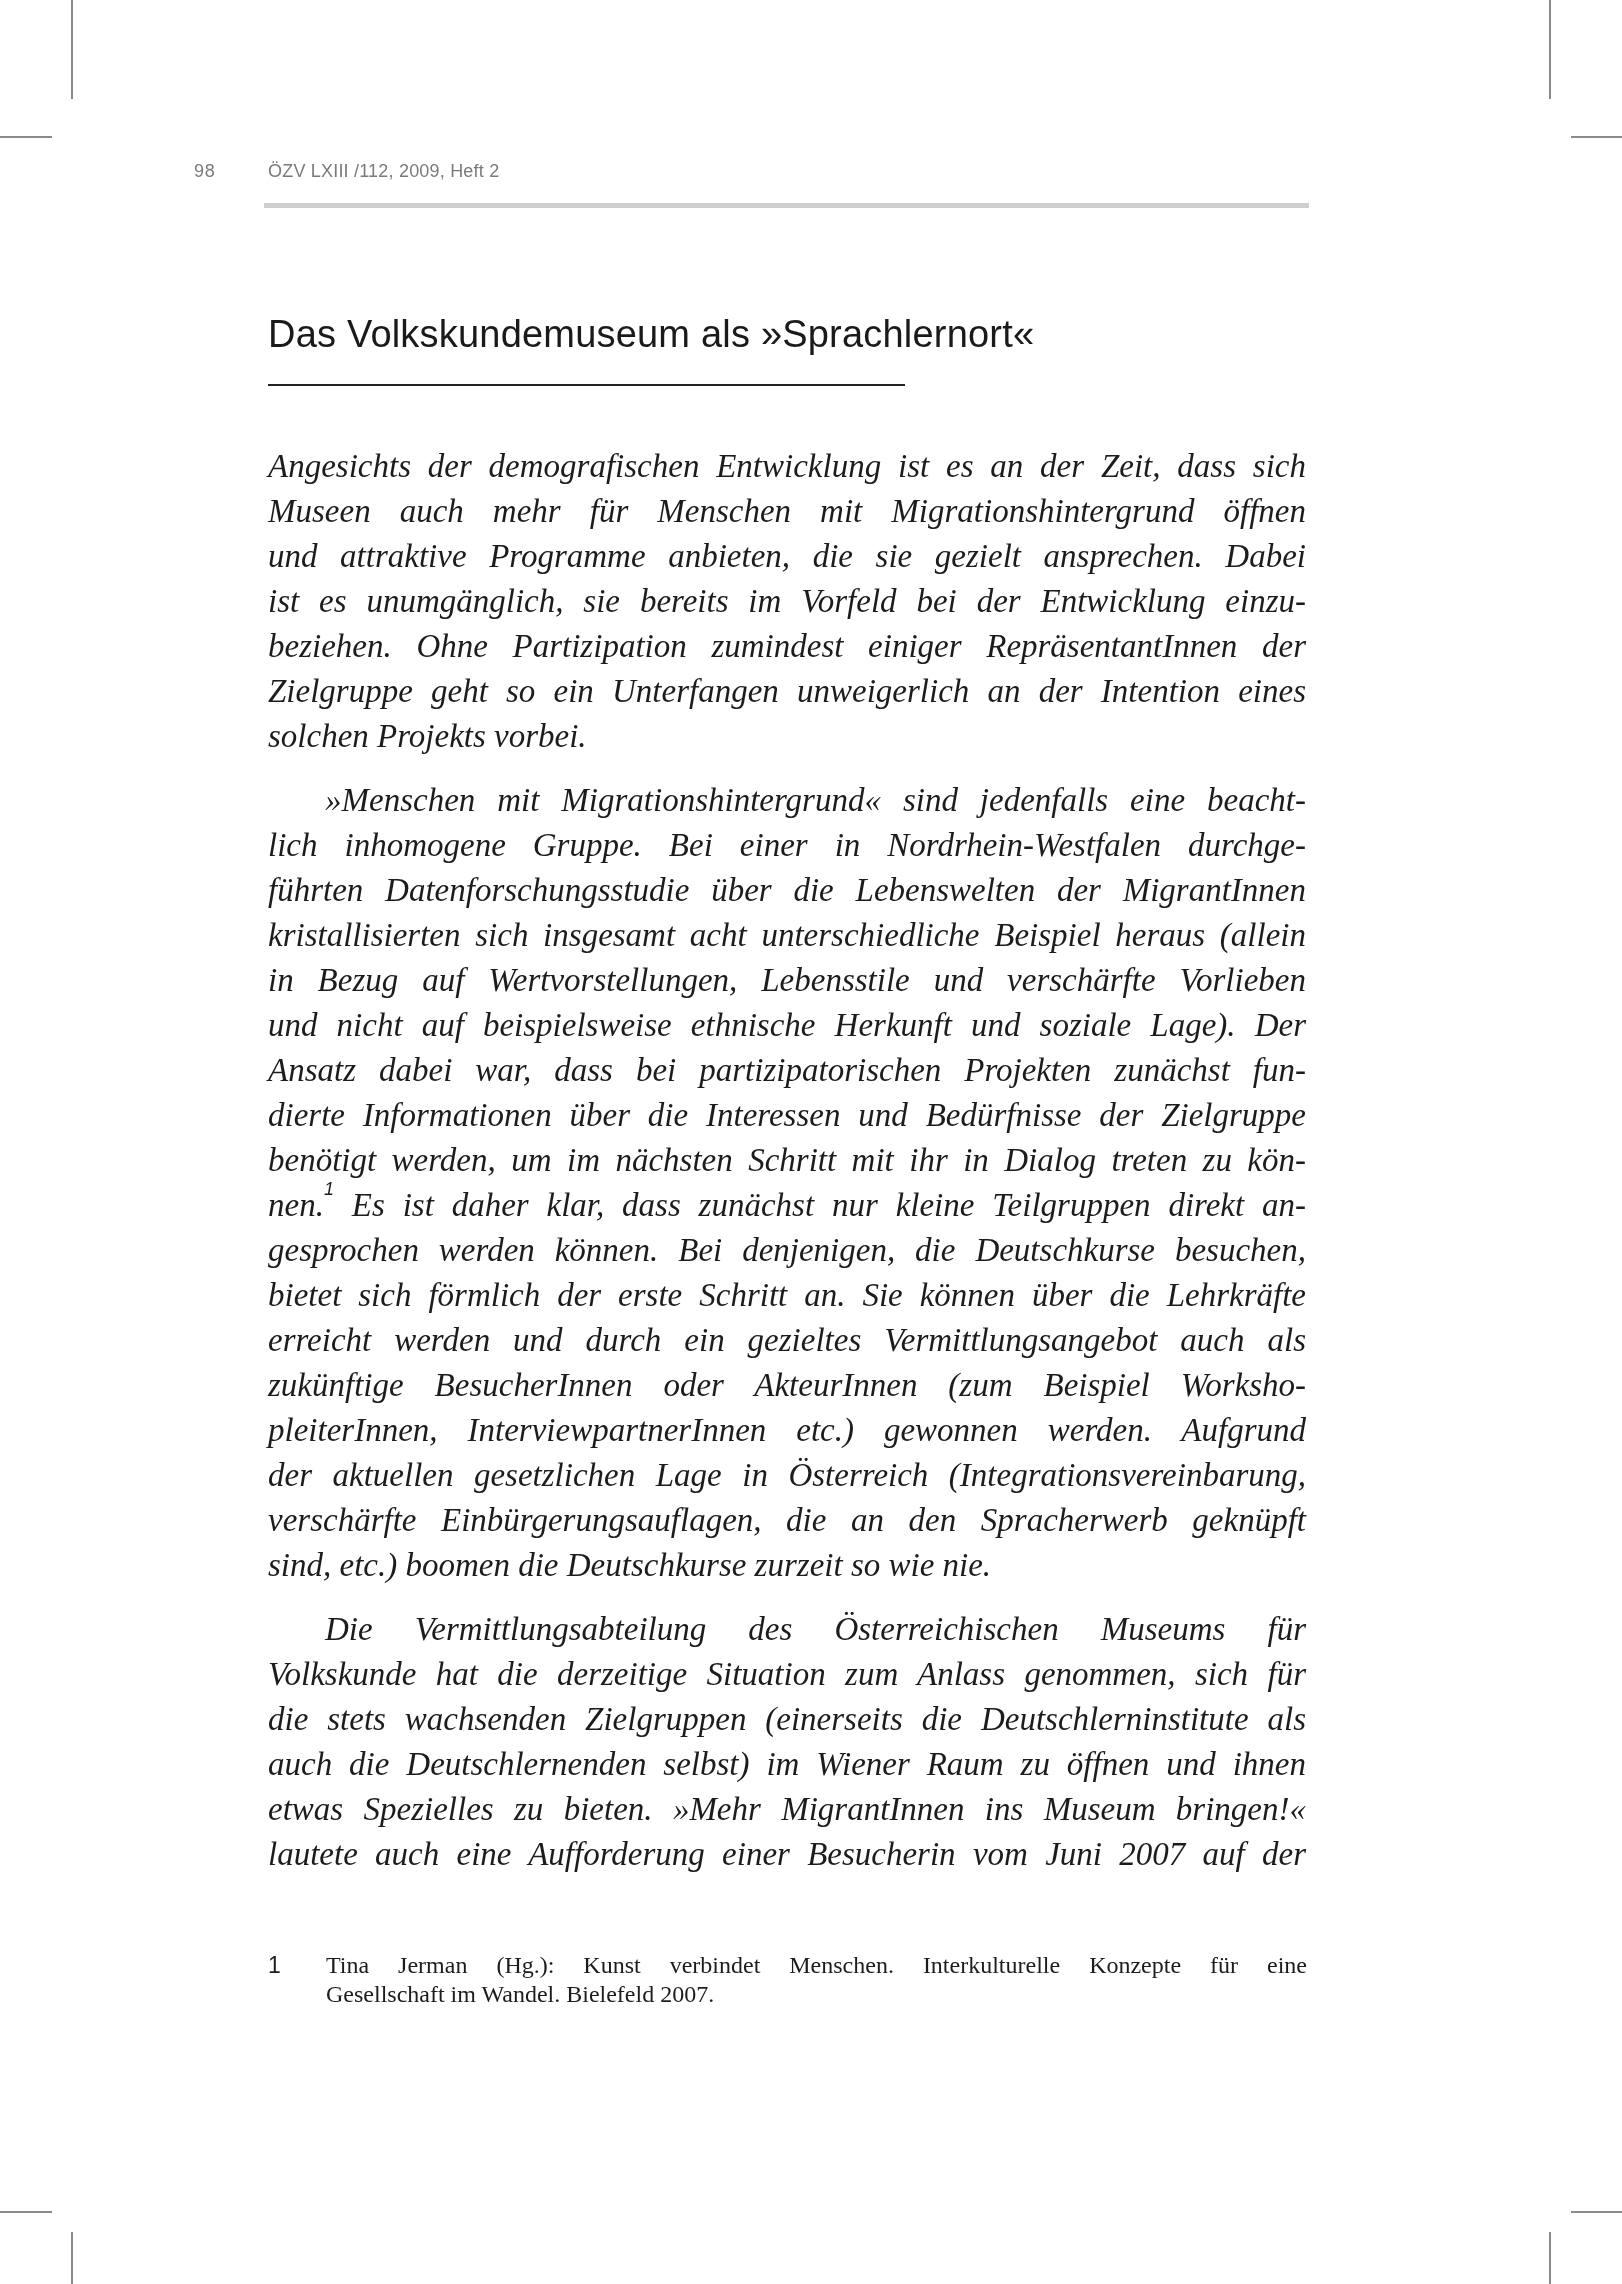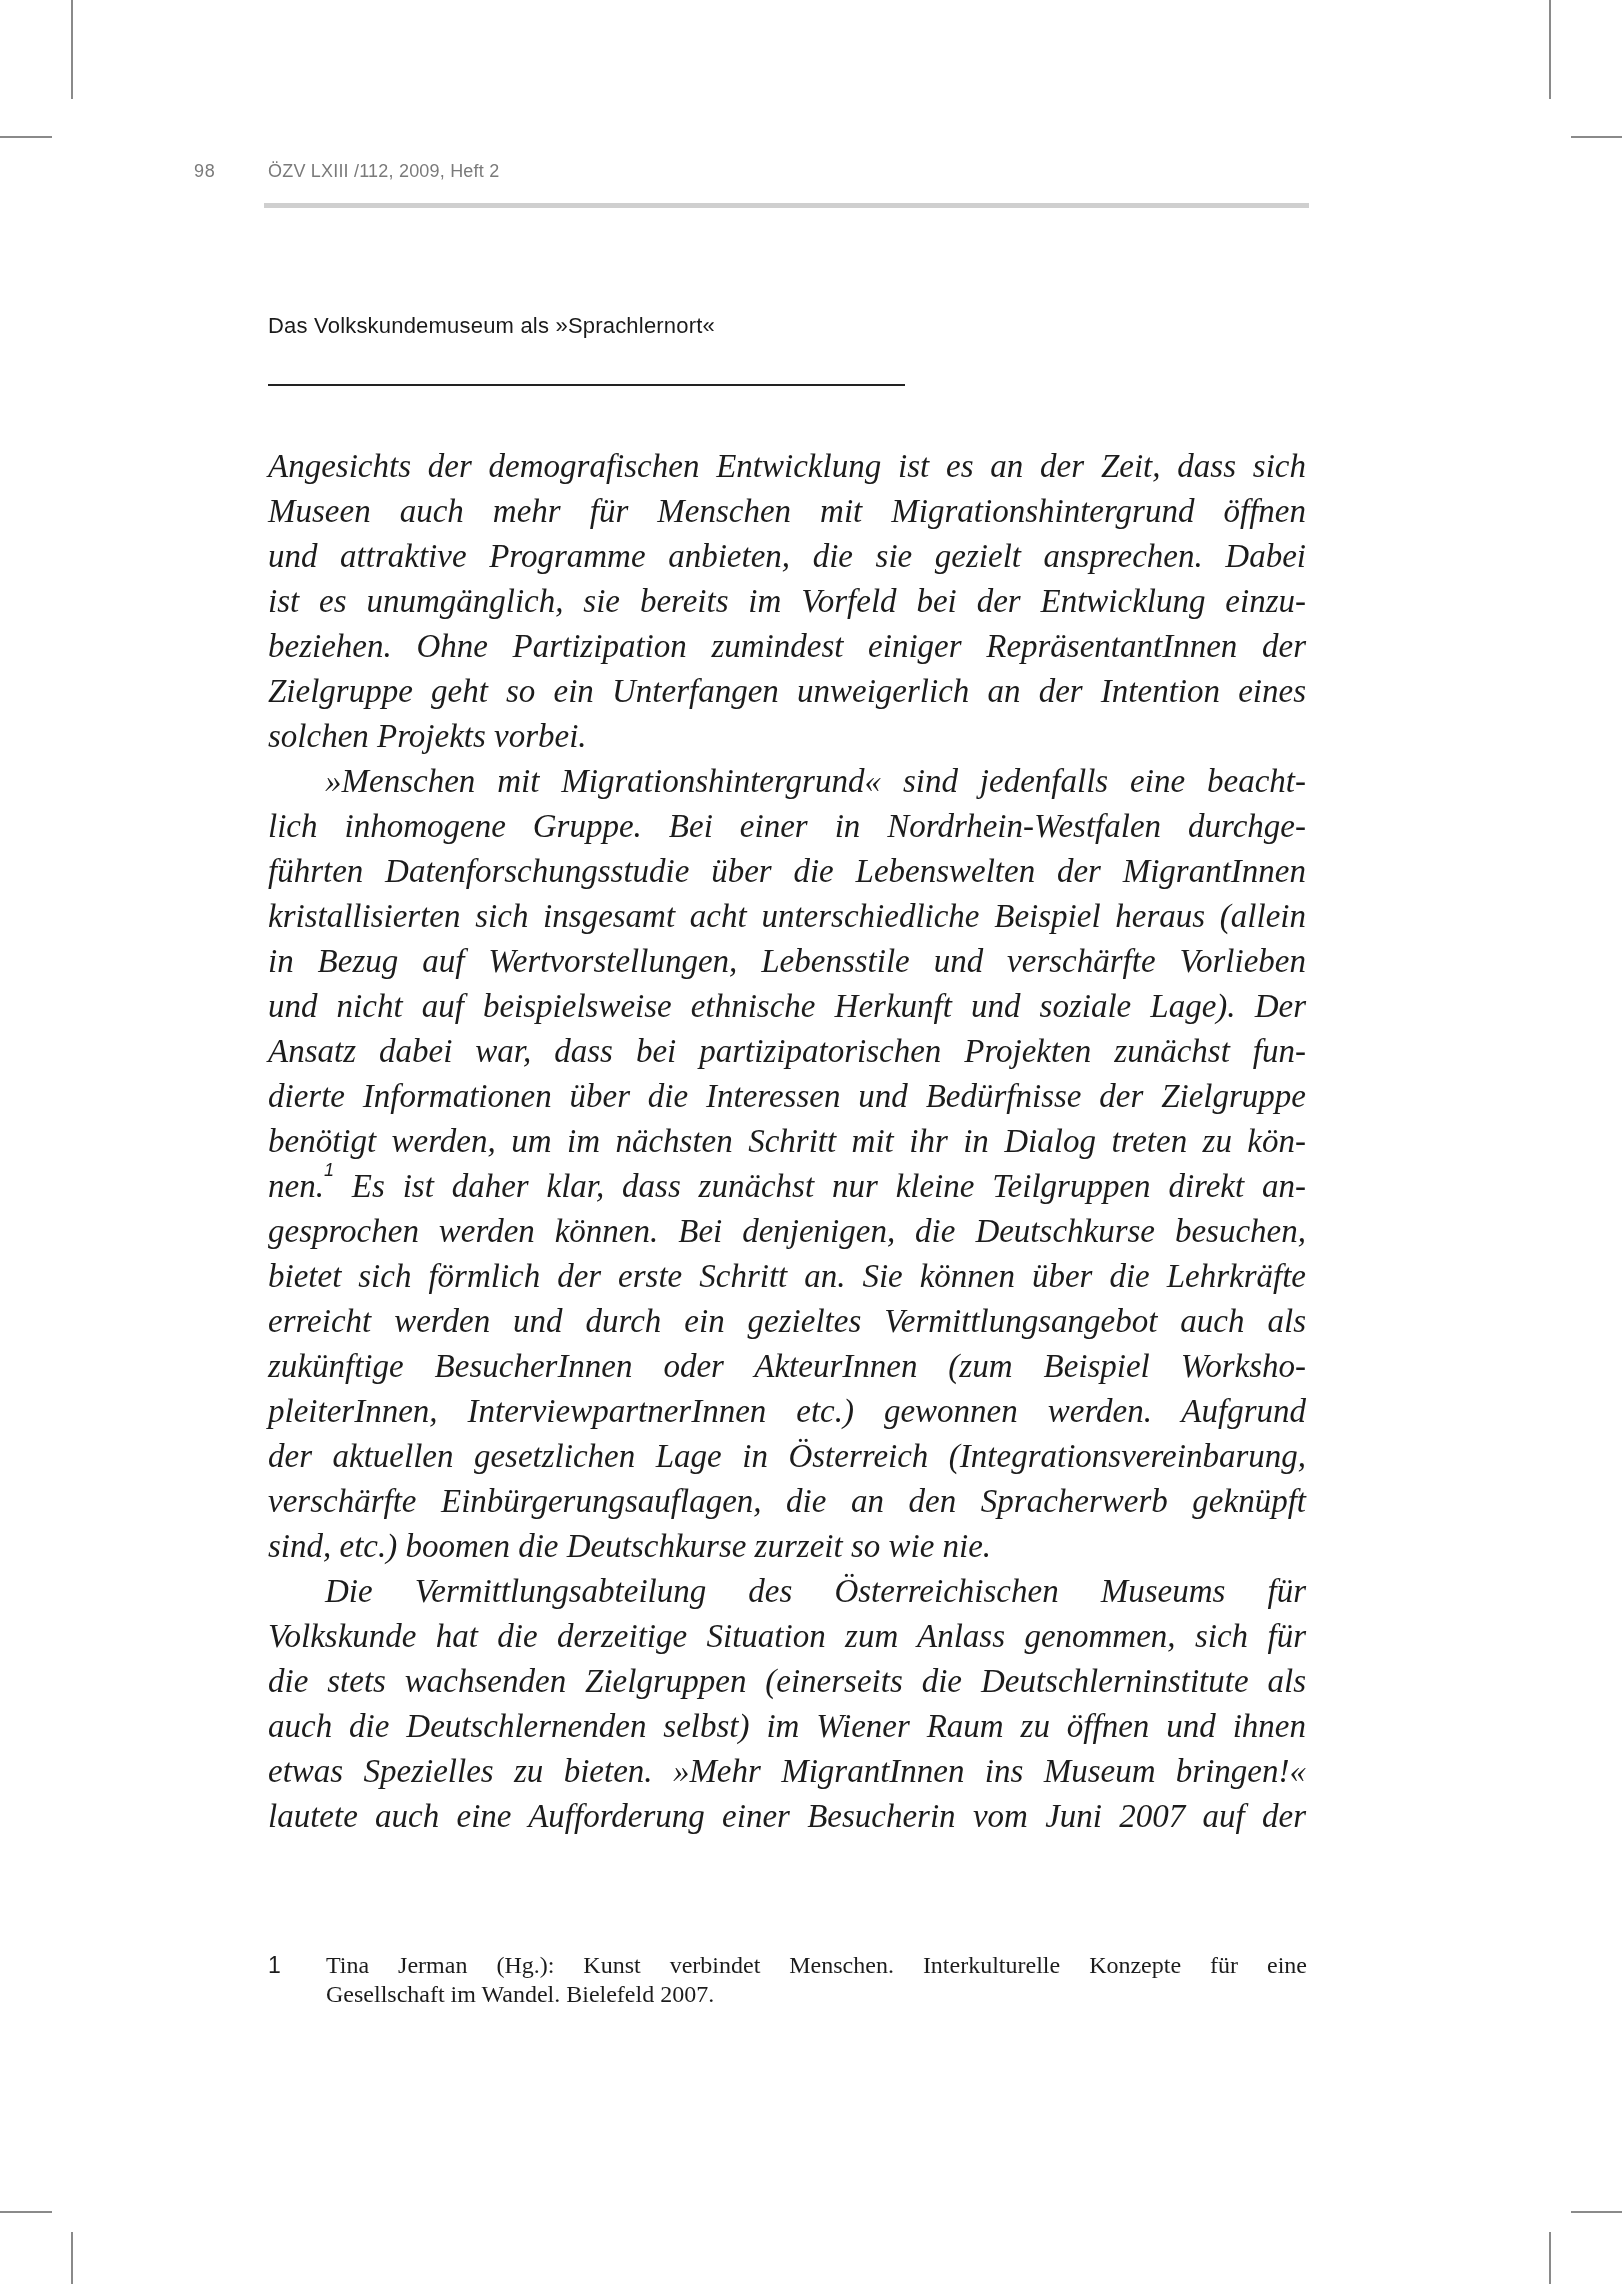--- a/index.html
+++ b/index.html
@@ -8,28 +8,28 @@
   .crop.v { width: 2.4px; }
   .crop.h { height: 2.4px; }
 
   .running-head { position: absolute; left: 0; top: 161px; width: 1622px; height: 24px;
     font-family: "Liberation Sans", sans-serif; font-size: 18px; color: #7a7a7a; }
   .running-head .pageno { position: absolute; left: 194px; top: 0; letter-spacing: 0.8px; }
   .running-head .journal { position: absolute; left: 268px; top: 0; letter-spacing: 0.2px; }
   .head-rule { position: absolute; left: 264px; top: 203px; width: 1045px; height: 4.9px; background: #cfcfcf; }
 
   .section-title { position: absolute; left: 268px; top: 313px;
-    font-family: "Liberation Sans", sans-serif; font-size: 22px; color: #1a1a1a; letter-spacing: 0.2px; white-space: nowrap; }
+    font-family: "Liberation Sans", sans-serif; font-size: 38px; color: #1a1a1a; letter-spacing: 0.2px; white-space: nowrap; }
   .title-rule { position: absolute; left: 268px; top: 384px; width: 637px; height: 1.6px; background: #222; }
 
   .body-text { position: absolute; left: 268px; top: 444px; width: 1038px;
     font-family: "Liberation Serif", serif; font-size: 33px; line-height: 45px; color: #1c1c1c; font-style: italic; }
   .line { display: block; height: 45px; white-space: nowrap; text-align: justify; text-align-last: justify; }
   .line.last { text-align-last: left; }
-  .line.indent { padding-left: 57px; }
+  .line.indent { padding-left: 57px; margin-top: 19px; }
   sup.fnref { font-family: "Liberation Sans", sans-serif; font-size: 18px; position: relative; top: -3.2px; vertical-align: top; line-height: 1; }
 
   .footnote { position: absolute; left: 268px; top: 1951px; width: 1038px;
     font-family: "Liberation Serif", serif; font-size: 24px; line-height: 29px; color: #1c1c1c; }
   .footnote .fn-num { position: absolute; left: 0; top: 0; font-family: "Liberation Sans", sans-serif; font-size: 23px; }
   .footnote .fn-text { position: absolute; left: 58px; top: 0; width: 981px; }
   .footnote .fn-line { display: block; height: 29px; white-space: nowrap; text-align: justify; text-align-last: justify; }
   .footnote .fn-line.last { text-align-last: left; }
 </style>
 </head>

